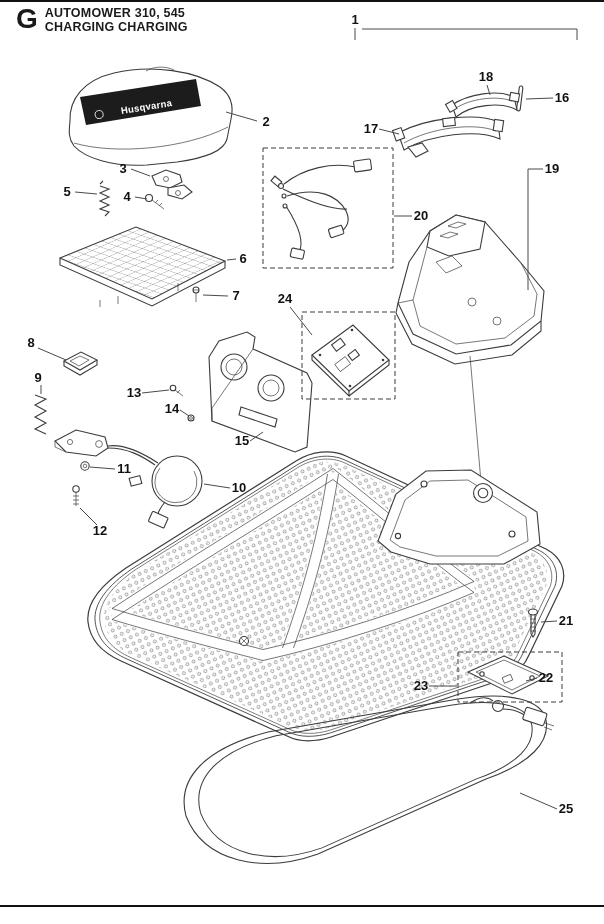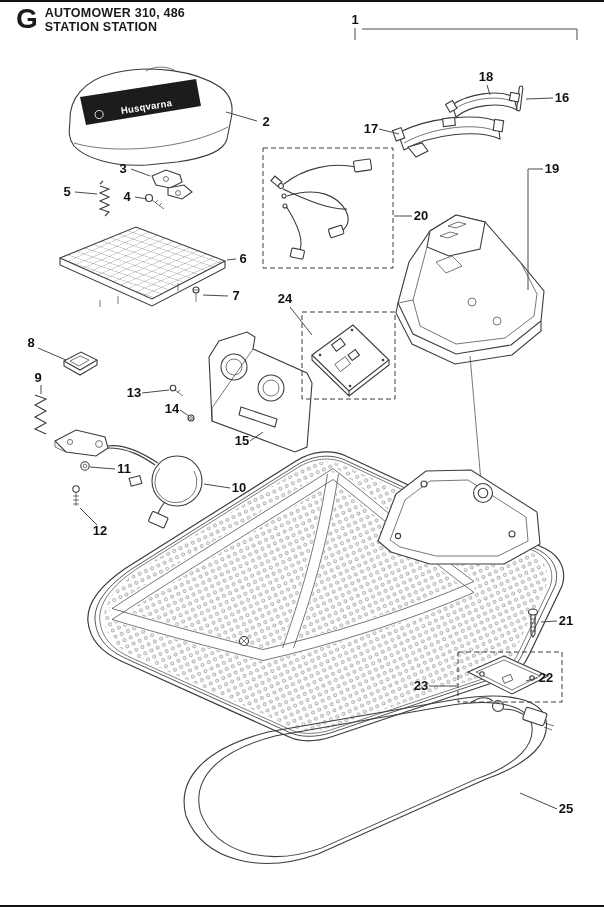--- a/index.html
+++ b/index.html
@@ -25,22 +25,22 @@
 </head>
 <body>
 
 <div class="page">
   <div class="frame-line frame-top"></div>
   <div class="frame-line frame-bottom"></div>
 
   <div class="header">
     <div class="section-letter">G</div>
     <div class="titles">
-      <div class="title">AUTOMOWER 310, 486</div>
-      <div class="title">STATION STATION</div>
+      <div class="title">AUTOMOWER 310, 545</div>
+      <div class="title">CHARGING CHARGING</div>
     </div>
   </div>
 
   <svg id="diagram" class="diagram" width="604" height="924" viewBox="0 0 604 924">
     <defs>
       <pattern id="dots" width="6.8" height="6.8" patternUnits="userSpaceOnUse" patternTransform="rotate(-24)">
         <circle cx="3" cy="3" r="1.5" fill="#fff" stroke="#6a6a6a" stroke-width="0.6"></circle>
       </pattern>
       <pattern id="gridpat" width="9" height="9" patternUnits="userSpaceOnUse" patternTransform="matrix(0.95,0.33,-0.9,0.4,0,0)">
         <path d="M0,0 H9 M0,0 V9" stroke="#555" stroke-width="0.7" fill="none"></path>

